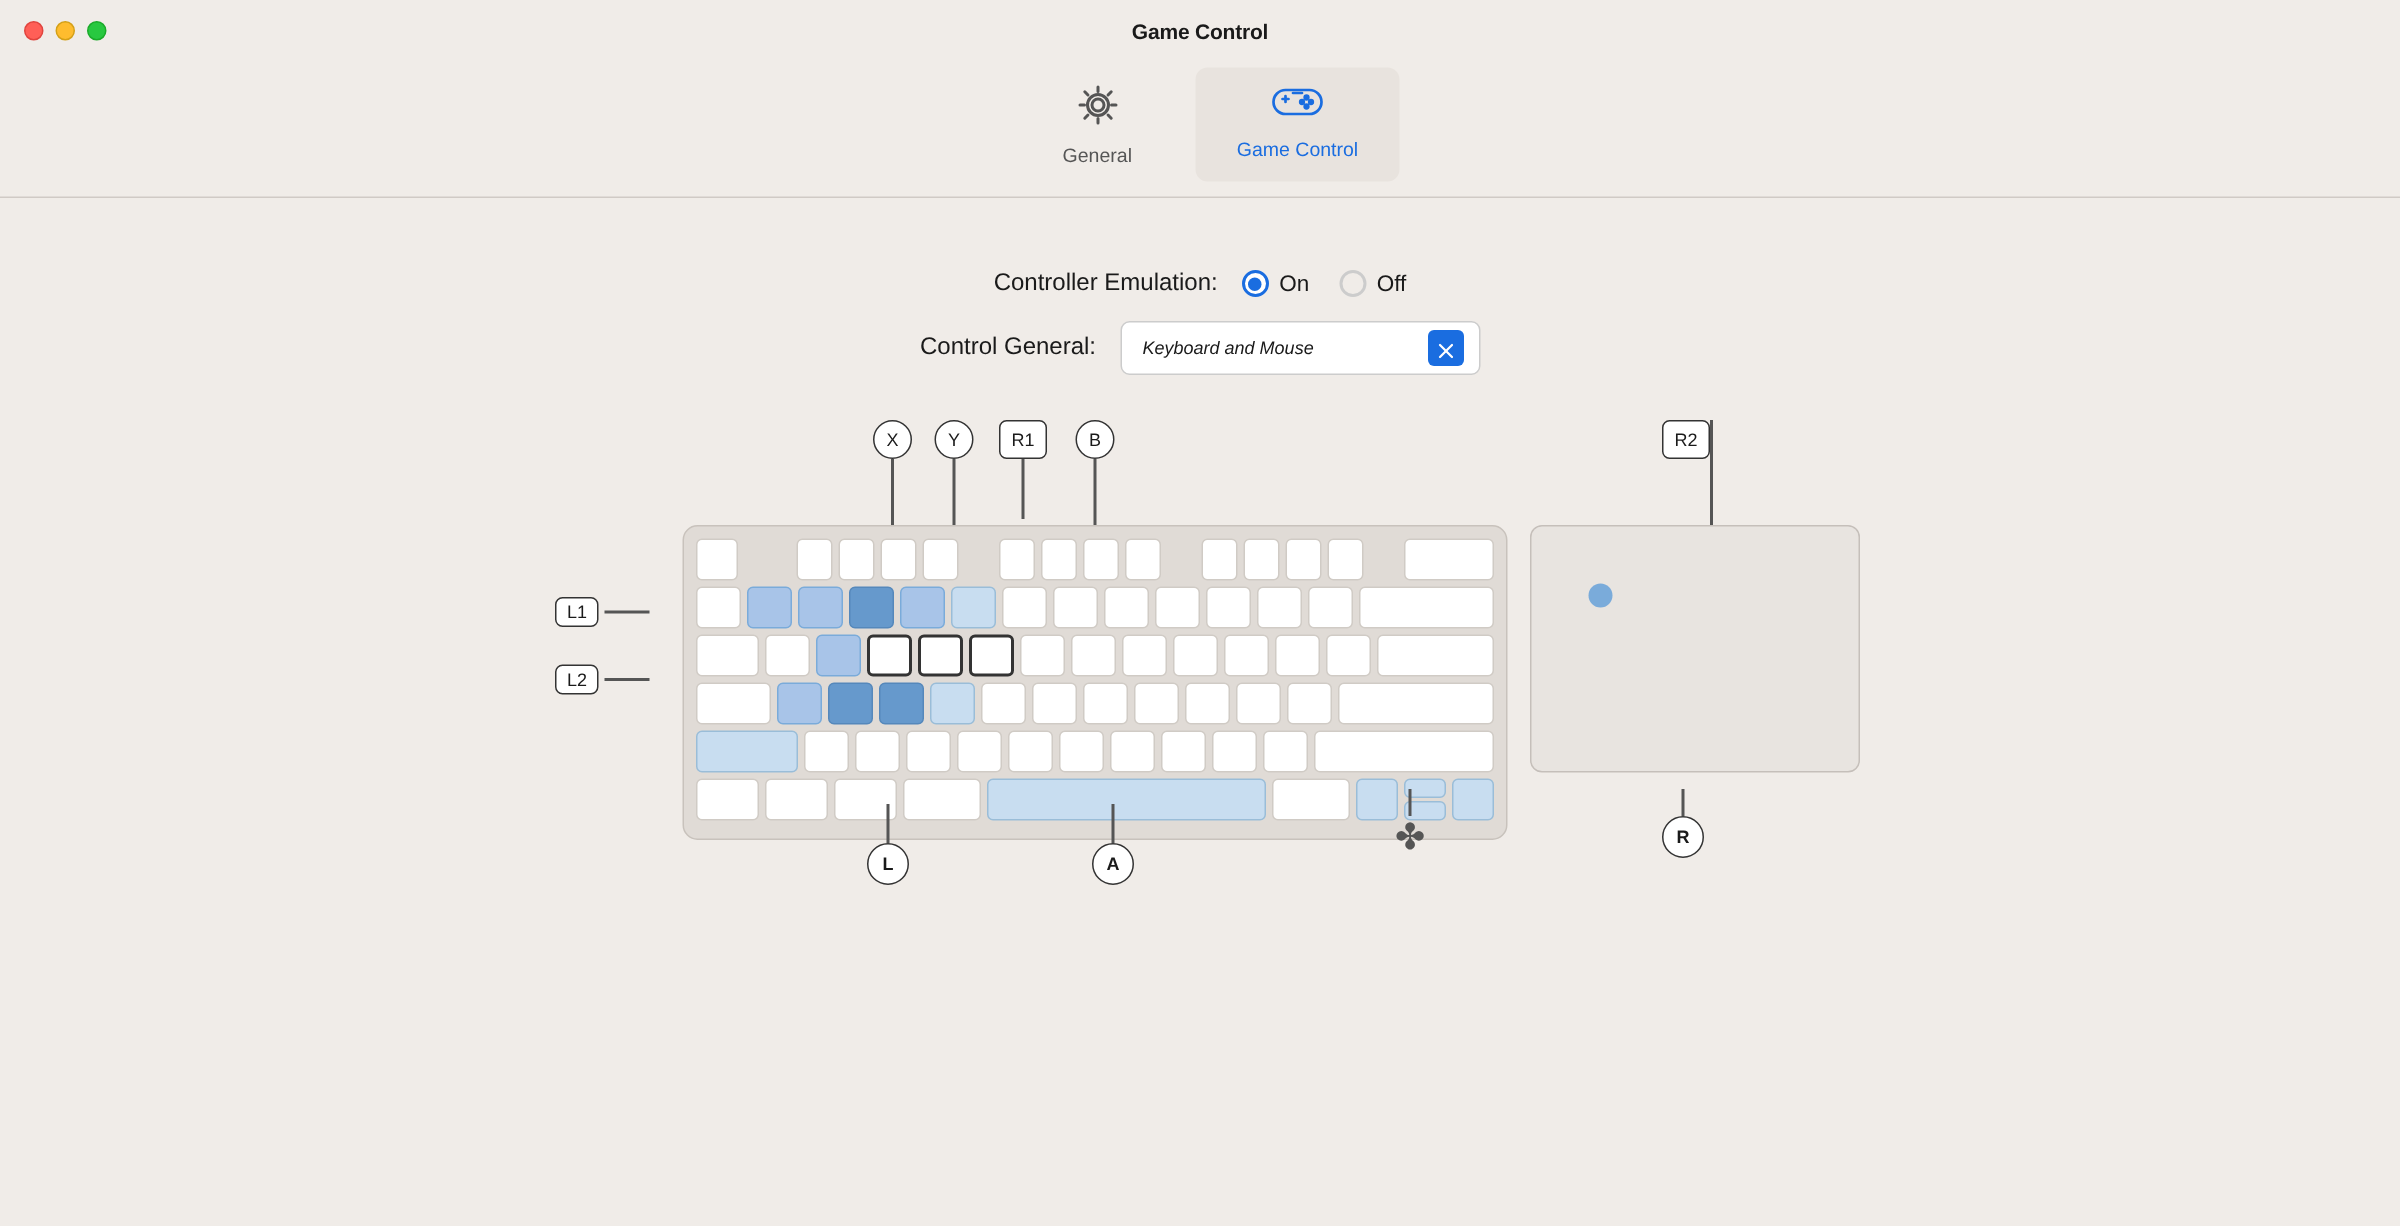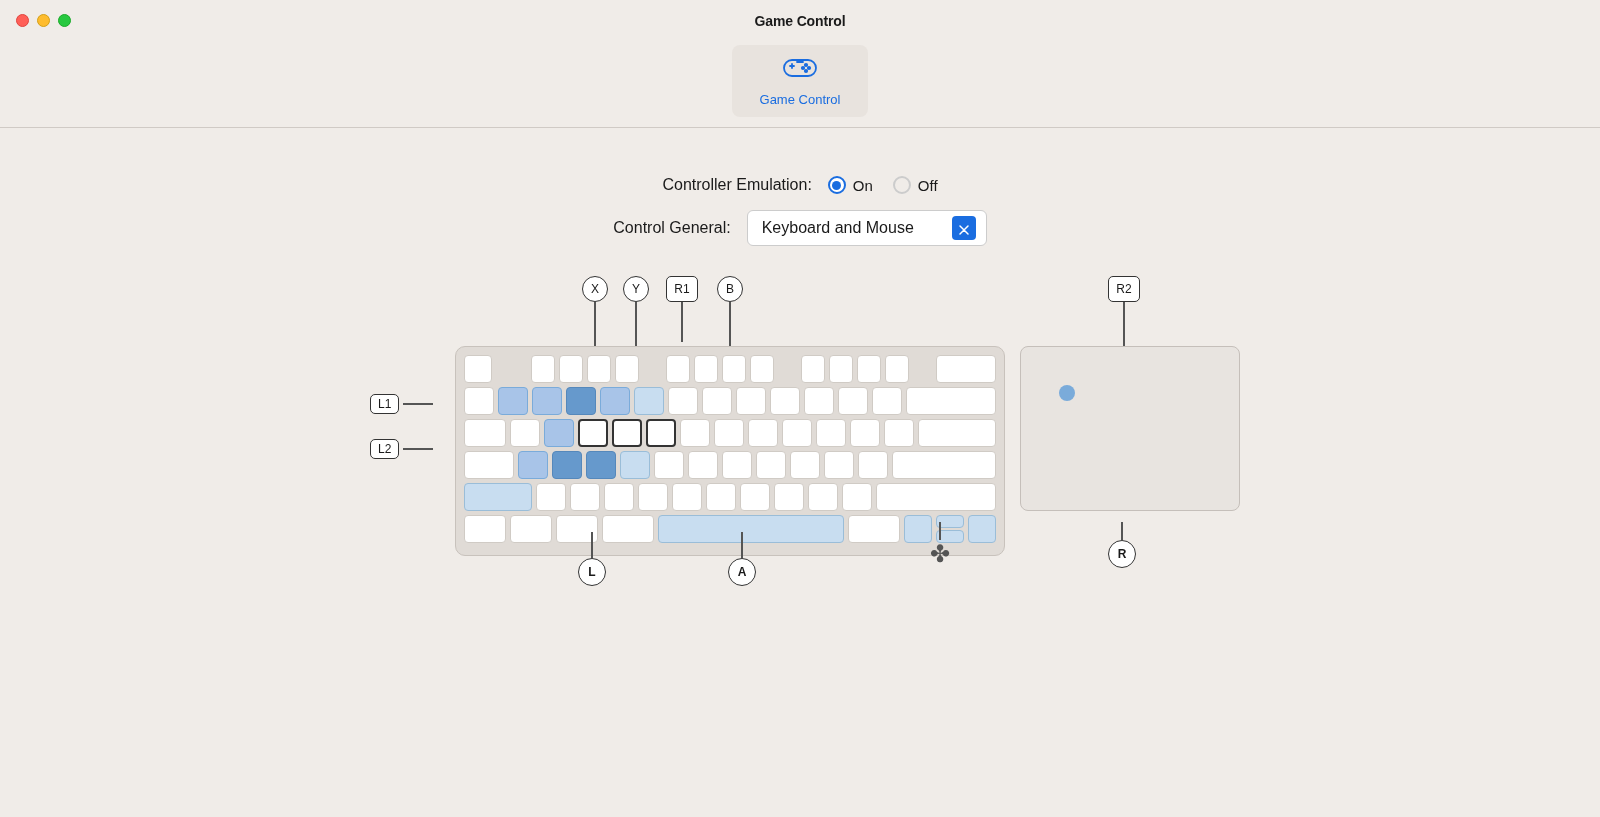--- a/index.html
+++ b/index.html
@@ -162,21 +162,22 @@
       border-radius: 6px;
       padding: 5px 10px 5px 14px;
       font-size: 14px;
       color: #1a1a1a;
       min-width: 240px;
       gap: 8px;
       cursor: pointer;
     }
     .scheme-select-text {
       flex: 1;
-      font-size: 16px;
+      font-size: 12px;
+      font-style: italic;
     }
     .scheme-select-arrow {
       background: #1a6de0;
       border-radius: 4px;
       width: 24px;
       height: 24px;
       display: flex;
       align-items: center;
       justify-content: center;
       color: white;
@@ -241,20 +242,30 @@
   <div class="window-controls">
     <button class="window-btn close"></button>
     <button class="window-btn minimize"></button>
     <button class="window-btn maximize"></button>
   </div>
   <div class="window-title">Game Control</div>
 </div>
 
 <div class="toolbar">
 
+  <div class="tab-item">
+    <div class="tab-icon">
+      <svg width="30" height="30" viewBox="0 0 30 30" fill="none" stroke="#555" stroke-width="2">
+        <circle cx="15" cy="15" r="4"></circle>
+        <path d="M15 3v3M15 24v3M3 15h3M24 15h3M6.2 6.2l2.1 2.1M21.7 21.7l2.1 2.1M6.2 23.8l2.1-2.1M21.7 8.3l2.1-2.1" stroke-linecap="round"></path>
+        <circle cx="15" cy="15" r="7" fill="none"></circle>
+      </svg>
+    </div>
+    <span class="tab-label">General</span>
+  </div>
 
 
   <div class="tab-item active">
     <div class="tab-icon">
       <svg width="36" height="26" viewBox="0 0 36 26" fill="none" stroke="#1a6de0" stroke-width="1.8">
         <rect x="2" y="5" width="32" height="16" rx="8" fill="none"></rect>
         <line x1="10" y1="13" x2="10" y2="9" stroke-linecap="round"></line>
         <line x1="8" y1="11" x2="12" y2="11" stroke-linecap="round"></line>
         <circle cx="24" cy="10" r="1.2" fill="#1a6de0"></circle>
         <circle cx="27" cy="13" r="1.2" fill="#1a6de0"></circle>
@@ -314,21 +325,21 @@
     <div style="position:absolute; left:316px; top:0; display:flex; flex-direction:column; align-items:center;">
       <div class="label-text rect">R1</div>
       <div class="label-line-v" style="height:40px;"></div>
     </div>
 
     <div style="position:absolute; left:367px; top:0; display:flex; flex-direction:column; align-items:center;">
       <div class="label-text">B</div>
       <div class="label-line-v" style="height:46px;"></div>
     </div>
 
-    <div style="position:absolute; left:758px; top:0; display:flex; flex-direction:column; align-items:center;">
+    <div style="position:absolute; left:758px; top:0; display:flex; align-items:flex-start;">
       <div class="label-text rect">R2</div>
       <div class="label-line-v" style="height:70px;"></div>
     </div>
 
     <div style="position:absolute; left:20px; top:118px; display:flex; align-items:center; gap:4px;">
       <div class="label-box">L1</div>
       <div class="label-line-h" style="width:30px;"></div>
     </div>
 
     <div style="position:absolute; left:20px; top:163px; display:flex; align-items:center; gap:4px;">

